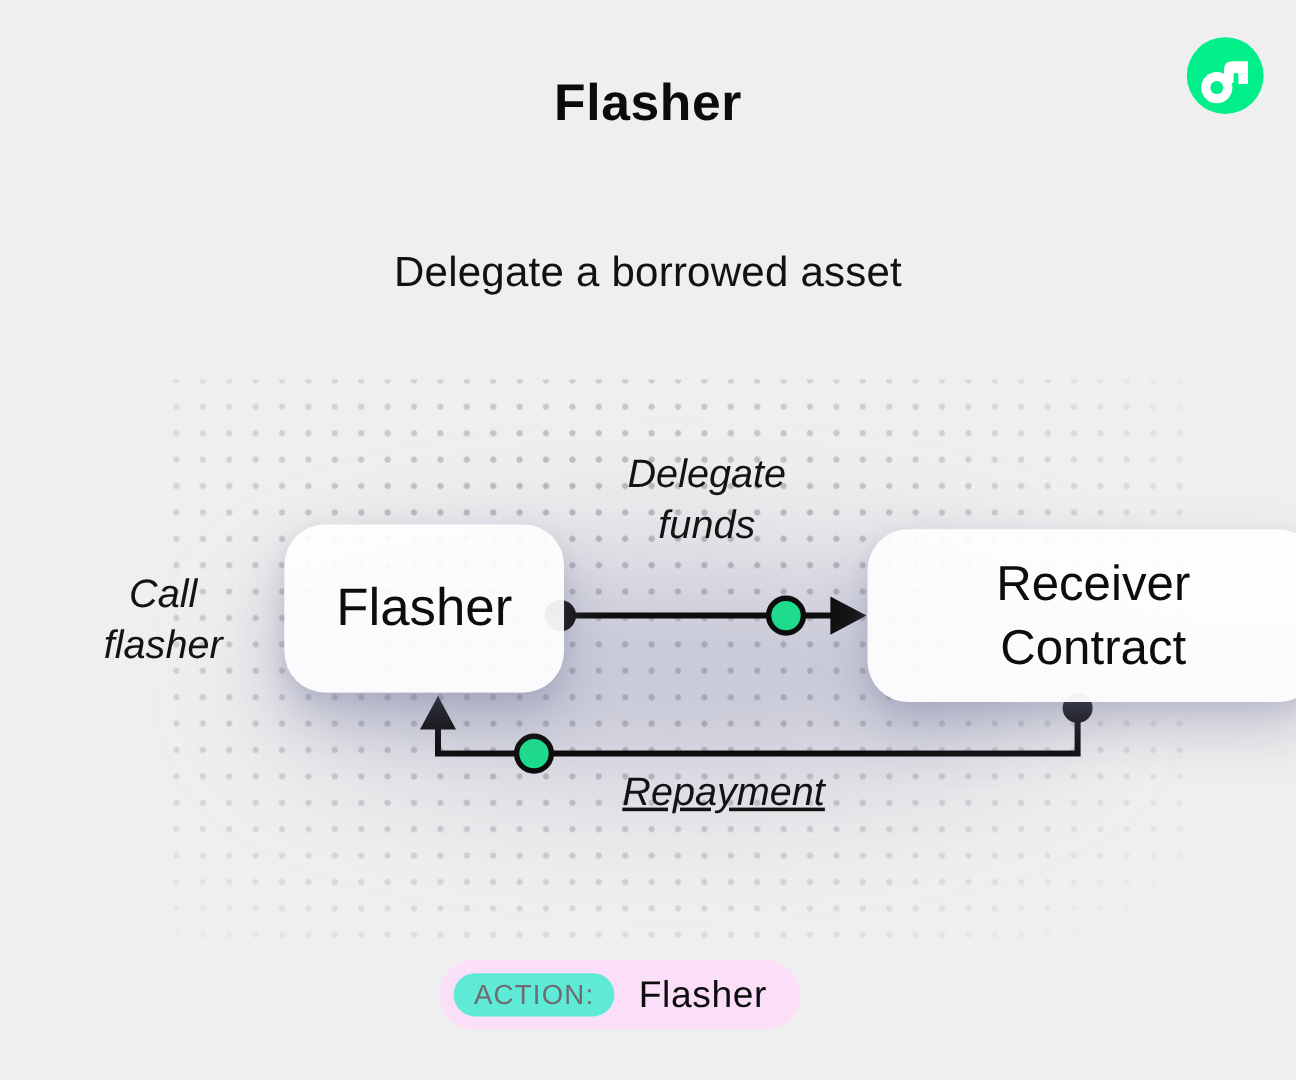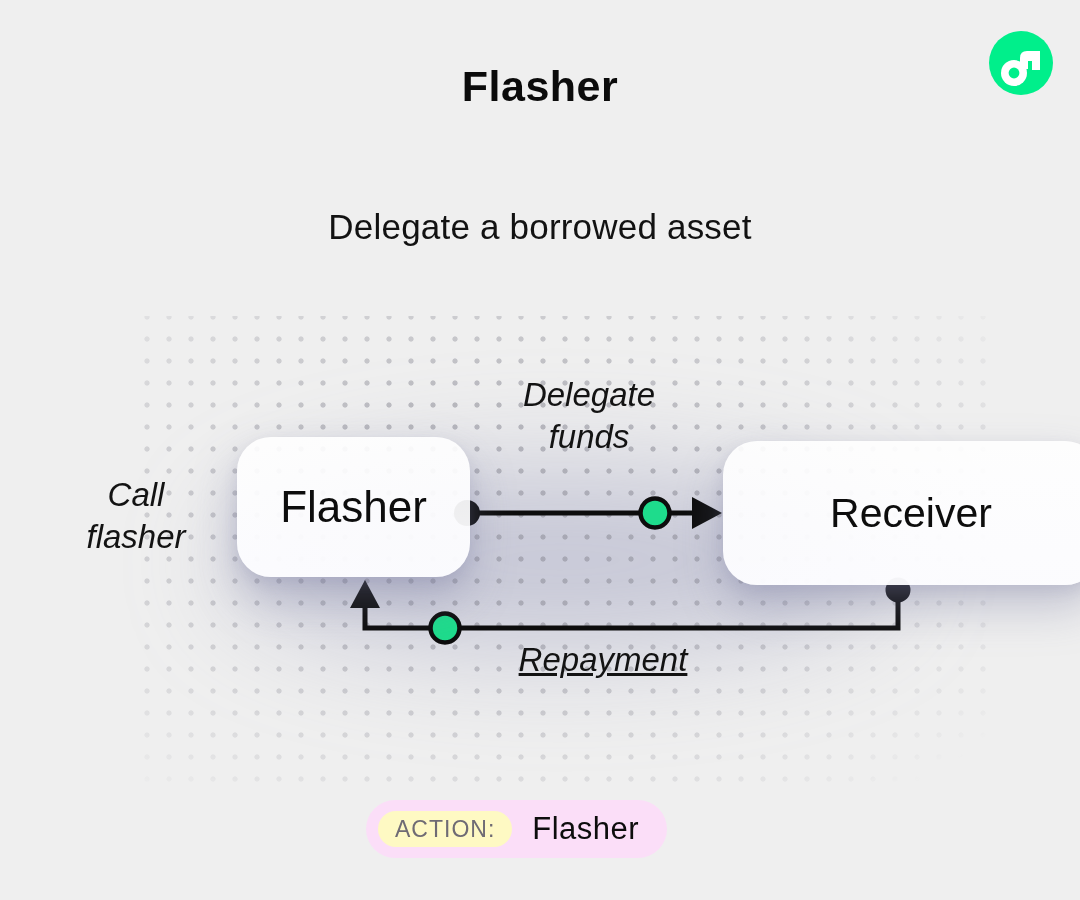--- a/index.html
+++ b/index.html
@@ -52,21 +52,21 @@
 
   .connectors{position:absolute;left:0;top:0;width:1080px;height:900px;pointer-events:none;}
 
   
   .action-pill{
     position:absolute;left:366px;top:800px;height:58px;
     background:#fbdef8;border-radius:29px;
     display:inline-flex;align-items:center;padding:0 28px 0 12px;
   }
   .action-chip{
-    background:#fef9c3;border-radius:18px;height:36px;
+    background:#5eead4;border-radius:18px;height:36px;
     display:inline-flex;align-items:center;padding:0 17px;
     font-size:23px;letter-spacing:1px;color:#6f6b74;
   }
   .action-value{font-size:31px;color:#0d0d0d;margin-left:20px;letter-spacing:.5px;}
 </style>
 </head>
 <body>
 
 <div class="stage">
 
@@ -117,20 +117,21 @@
     <circle cx="898" cy="590" r="12.5" fill="#0d0d0d"></circle>
     <circle cx="445" cy="628" r="14.5" fill="#1EDC8C" stroke="#0d0d0d" stroke-width="4.5"></circle>
   </svg>
 
   <div class="node-box flasher-box">
     <span>Flasher</span>
   </div>
   <div class="node-box receiver-box">
     <span>
       <span>Receiver</span><br>
+      <span>Contract</span>
     </span>
   </div>
 
   <div class="edge-label call-label">
     <div>Call</div>
     <div>flasher</div>
   </div>
   <div class="edge-label delegate-label">
     <div>Delegate</div>
     <div>funds</div>

